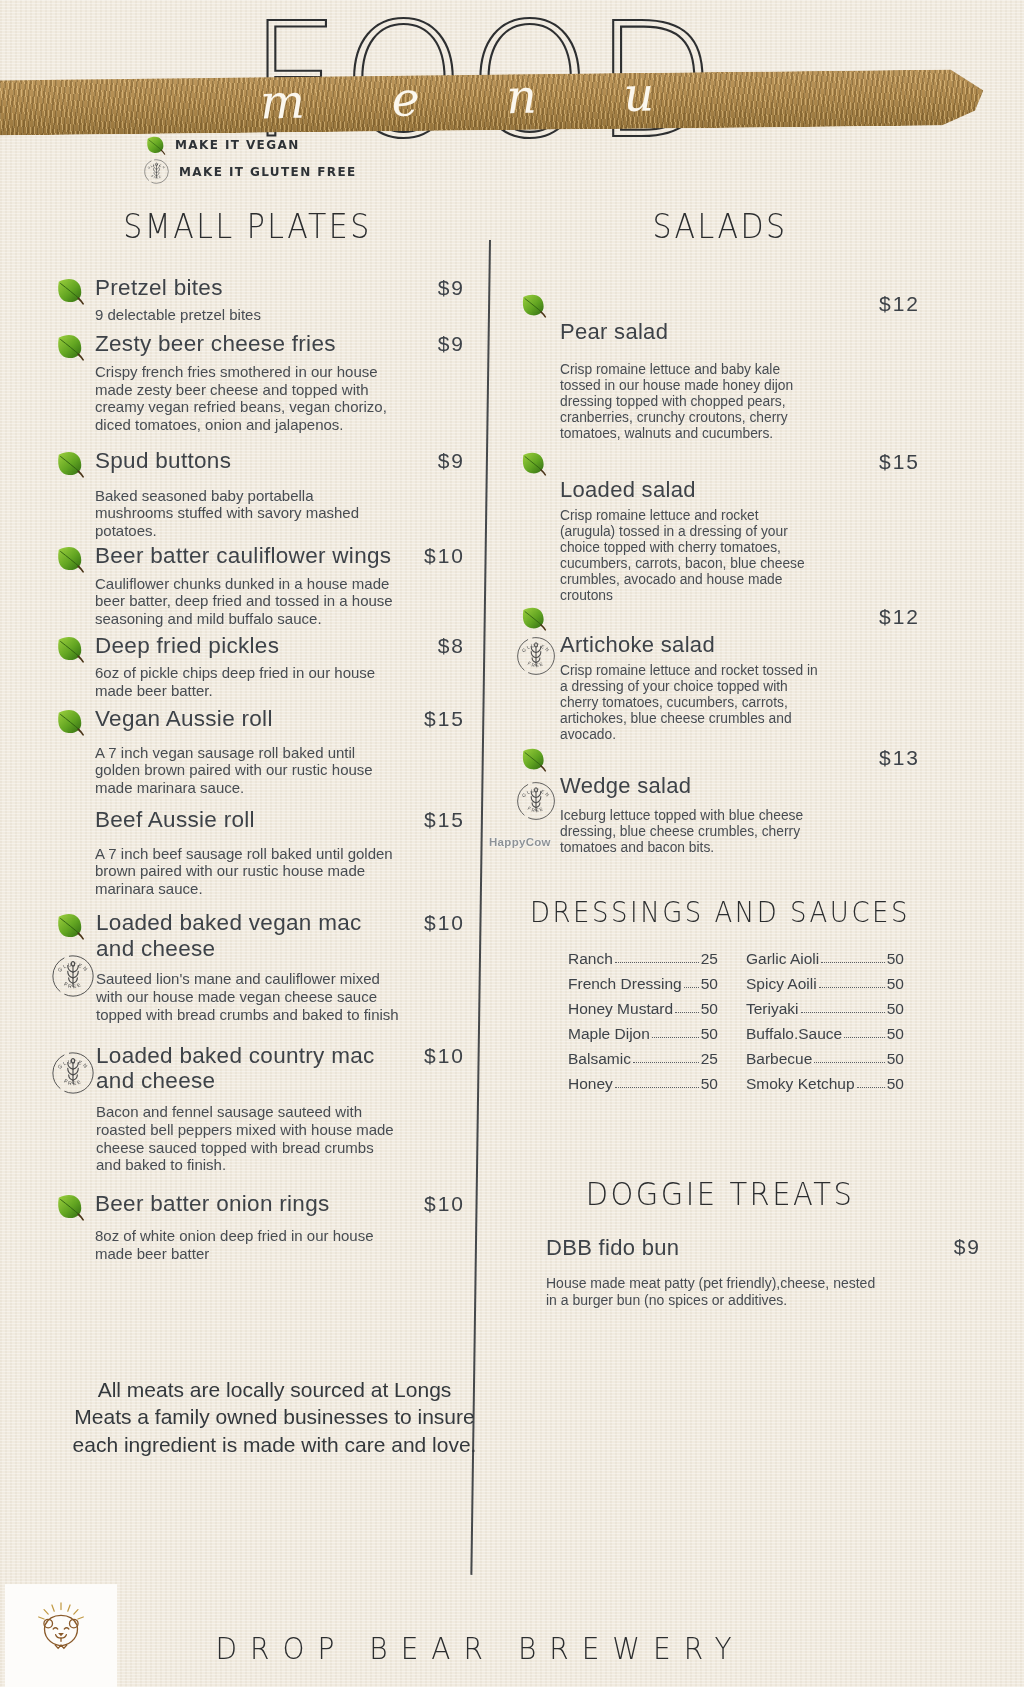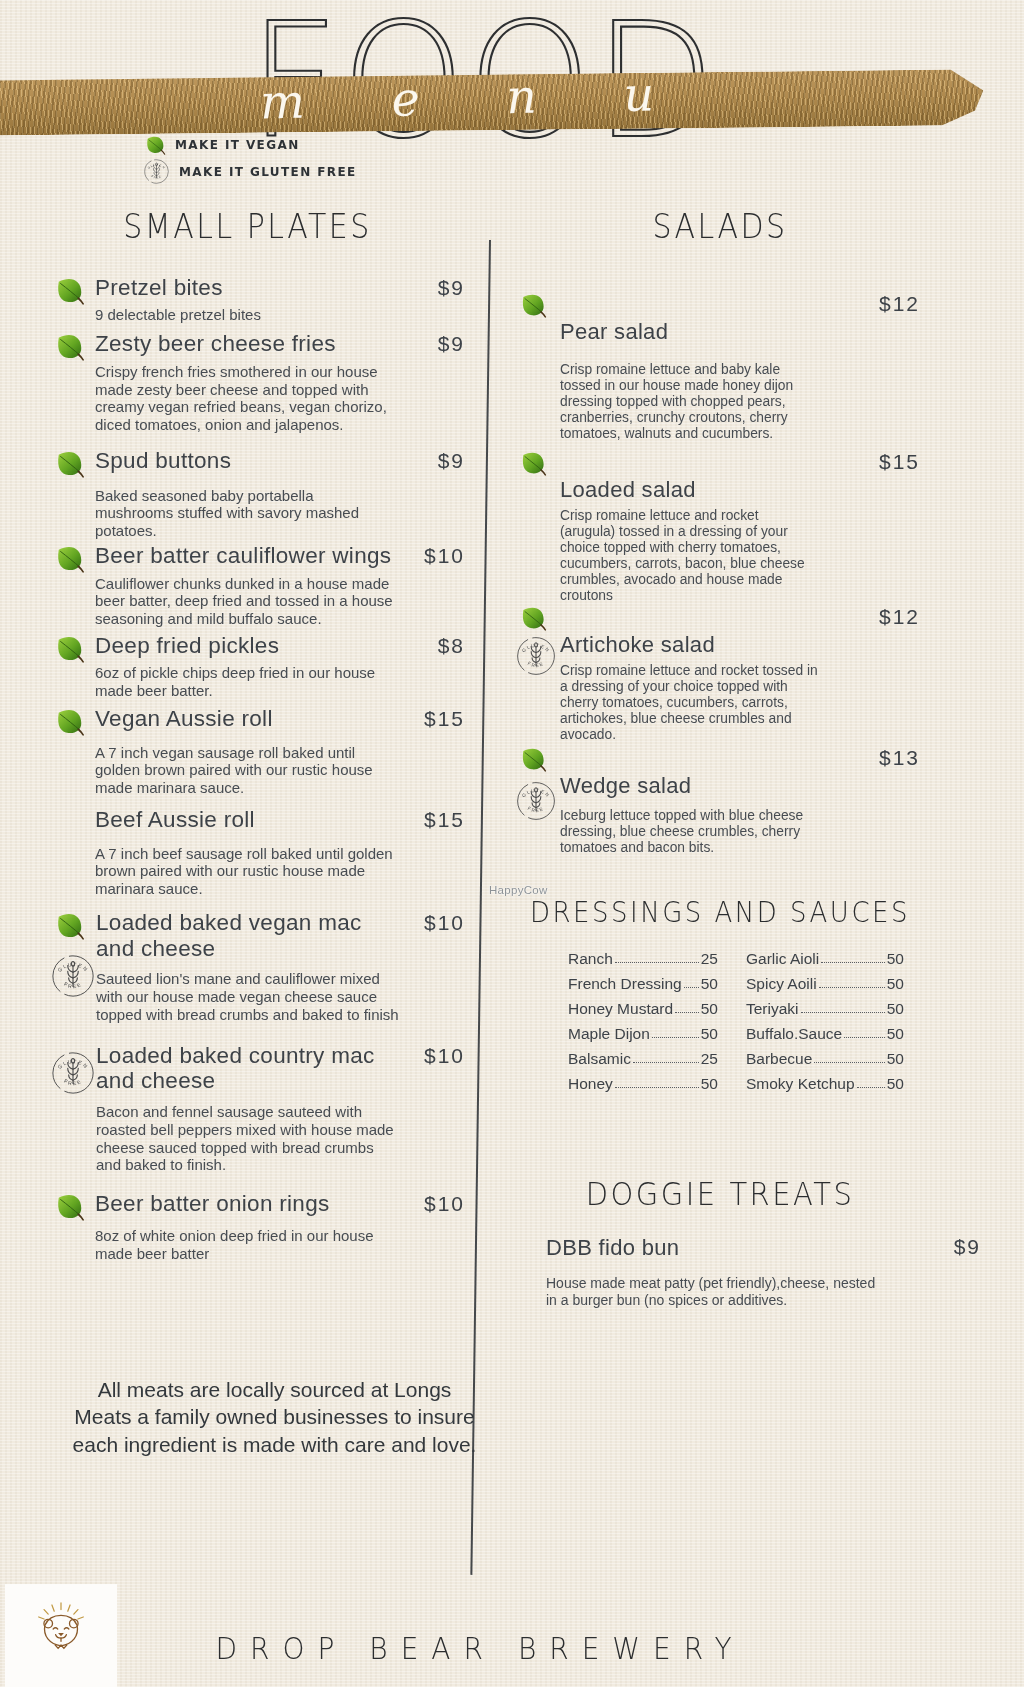--- a/index.html
+++ b/index.html
@@ -72,21 +72,21 @@
   .dog-desc{margin:14px 0 0 26px;font-size:14px;line-height:1.2;color:#474c52;max-width:330px;}
 
   .note{position:absolute;left:72px;top:1376px;width:405px;text-align:center;
     font-size:21px;line-height:1.3;color:#33383d;}
 
   .brand{position:absolute;left:30px;top:1632px;width:900px;text-align:center;
     font-size:28px;letter-spacing:13px;color:#2b2d2f;
     font-family:"DejaVu Sans","Liberation Sans",sans-serif;font-weight:200;transform:scaleY(1.08);}
   .logo-box{position:absolute;left:5px;top:1584px;width:112px;height:103px;background:#fdfcfa;}
   .logo-box svg{display:block;margin:14px auto 0 auto;}
-  .watermark{position:absolute;left:489px;top:884px;font-size:11.5px;font-weight:normal;
+  .watermark{position:absolute;left:489px;top:836px;font-size:11.5px;font-weight:bold;
     color:#8d9296;text-shadow:0 0 2px #ffffff,0 0 1px #ffffff;letter-spacing:.3px;}
   .hidden-defs{position:absolute;width:0;height:0;overflow:hidden;}
 </style>
 </head>
 <body>
 
 <svg class="hidden-defs" aria-hidden="true">
   <defs>
     <linearGradient id="leafGrad" x1="0" y1="0" x2="1" y2="1">
       <stop offset="0" stop-color="#9ed13f"></stop>

